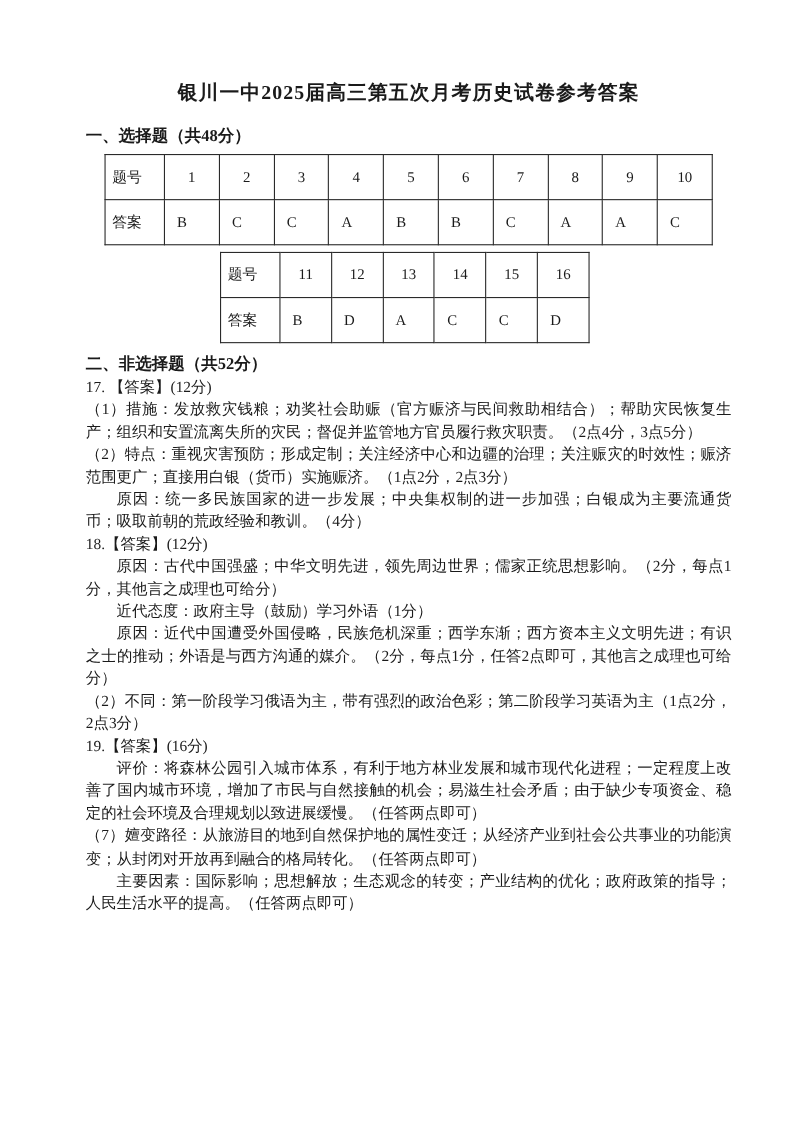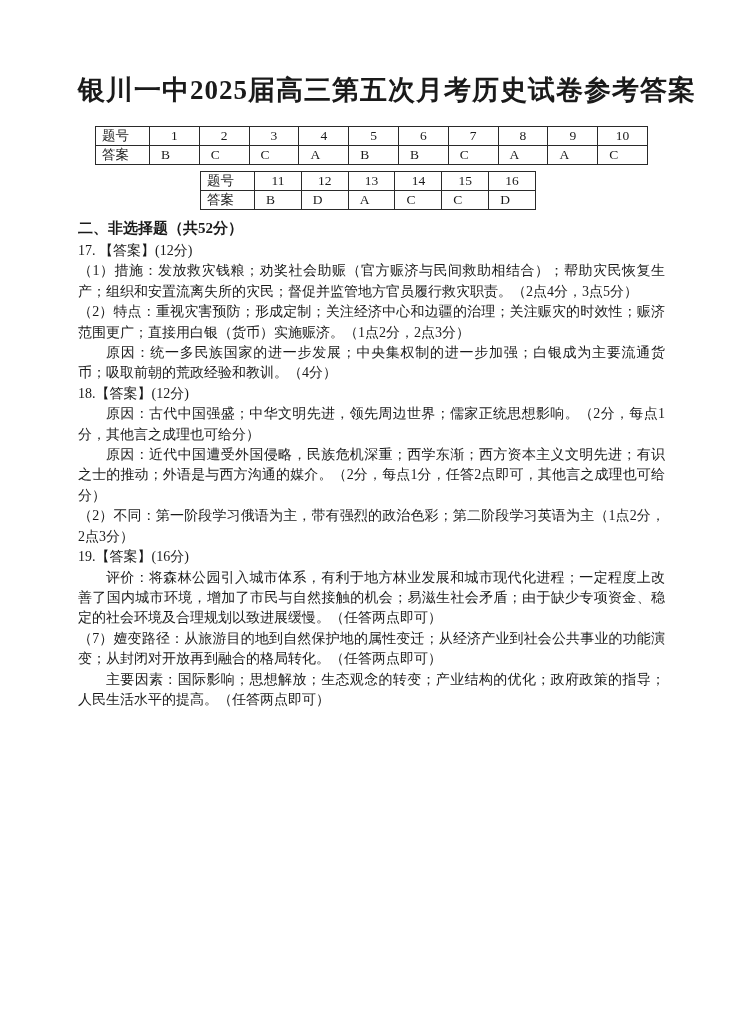--- a/index.html
+++ b/index.html
@@ -5,48 +5,49 @@
   * { margin:0; padding:0; box-sizing:border-box; }
   html, body { background:#ffffff; }
   body {
     width:737px; height:1020px; overflow:hidden;
     font-family:"Liberation Serif","DejaVu Serif",serif;
     color:#1a1a1a;
   }
   .page { padding:72px 72px 0 78px; }
 
   .title {
-    text-align:center; font-weight:bold; font-size:27px;
+    text-align:center; font-weight:bold; font-size:18px;
     letter-spacing:1px; margin-bottom:18px; white-space:nowrap;
   }
 
   .section-heading { font-weight:bold; font-size:15px; margin-bottom:7px; }
   .section-heading.s2 { margin-top:9px; margin-bottom:3px; }
 
   .answer-table { border-collapse:collapse; table-layout:fixed; font-size:13.5px; }
-  .answer-table td { border:1px solid #2a2a2a; height:19px; padding:0; }
+  .answer-table td { border:1px solid #2a2a2a; height:41px; padding:0; }
   .t1 { width:553px; margin-left:17px; }
   .t2 { width:336px; margin-left:122px; margin-top:6px; }
   td.lbl { width:54px; text-align:left; padding-left:6px; }
   td.num { text-align:center; }
   td.ans { text-align:left; padding-left:11px; }
 
   .line {
     font-size:14px; line-height:20.4px; margin:0;
     text-align:justify;
   }
   .indent { text-indent:2em; }
 </style>
 </head>
 <body>
 
 <div class="page">
 
   <div class="title">银川一中2025届高三第五次月考历史试卷参考答案</div>
 
+  <div class="section-heading">一、选择题（共48分）</div>
 
   <table class="answer-table t1">
     <tbody>
       <tr>
         <td class="lbl">题号</td>
         <td class="num">1</td>
         <td class="num">2</td>
         <td class="num">3</td>
         <td class="num">4</td>
         <td class="num">5</td>
@@ -97,20 +98,21 @@
 
   <div class="section-heading s2">二、非选择题（共52分）</div>
 
   <p class="line">17. 【答案】(12分)</p>
   <p class="line">（1）措施：发放救灾钱粮；劝奖社会助赈（官方赈济与民间救助相结合）；帮助灾民恢复生产；组织和安置流离失所的灾民；督促并监管地方官员履行救灾职责。（2点4分，3点5分）</p>
   <p class="line">（2）特点：重视灾害预防；形成定制；关注经济中心和边疆的治理；关注赈灾的时效性；赈济范围更广；直接用白银（货币）实施赈济。（1点2分，2点3分）</p>
   <p class="line indent">原因：统一多民族国家的进一步发展；中央集权制的进一步加强；白银成为主要流通货币；吸取前朝的荒政经验和教训。（4分）</p>
 
   <p class="line">18.【答案】(12分)</p>
   <p class="line indent">原因：古代中国强盛；中华文明先进，领先周边世界；儒家正统思想影响。（2分，每点1分，其他言之成理也可给分）</p>
+  <p class="line indent">近代态度：政府主导（鼓励）学习外语（1分）</p>
   <p class="line indent">原因：近代中国遭受外国侵略，民族危机深重；西学东渐；西方资本主义文明先进；有识之士的推动；外语是与西方沟通的媒介。（2分，每点1分，任答2点即可，其他言之成理也可给分）</p>
   <p class="line">（2）不同：第一阶段学习俄语为主，带有强烈的政治色彩；第二阶段学习英语为主（1点2分，2点3分）</p>
 
   <p class="line">19.【答案】(16分)</p>
   <p class="line indent">评价：将森林公园引入城市体系，有利于地方林业发展和城市现代化进程；一定程度上改善了国内城市环境，增加了市民与自然接触的机会；易滋生社会矛盾；由于缺少专项资金、稳定的社会环境及合理规划以致进展缓慢。（任答两点即可）</p>
   <p class="line">（7）嬗变路径：从旅游目的地到自然保护地的属性变迁；从经济产业到社会公共事业的功能演变；从封闭对开放再到融合的格局转化。（任答两点即可）</p>
   <p class="line indent">主要因素：国际影响；思想解放；生态观念的转变；产业结构的优化；政府政策的指导；人民生活水平的提高。（任答两点即可）</p>
 
 </div>
 

